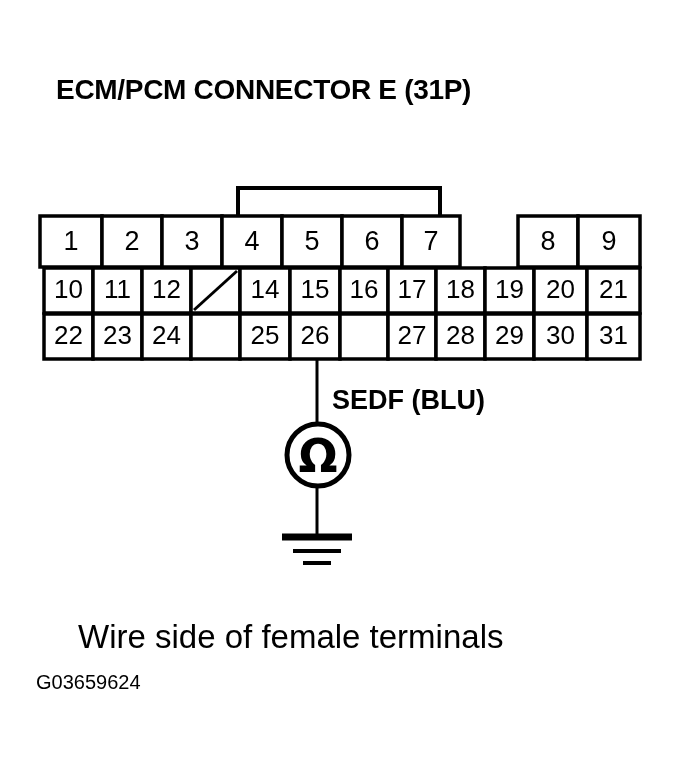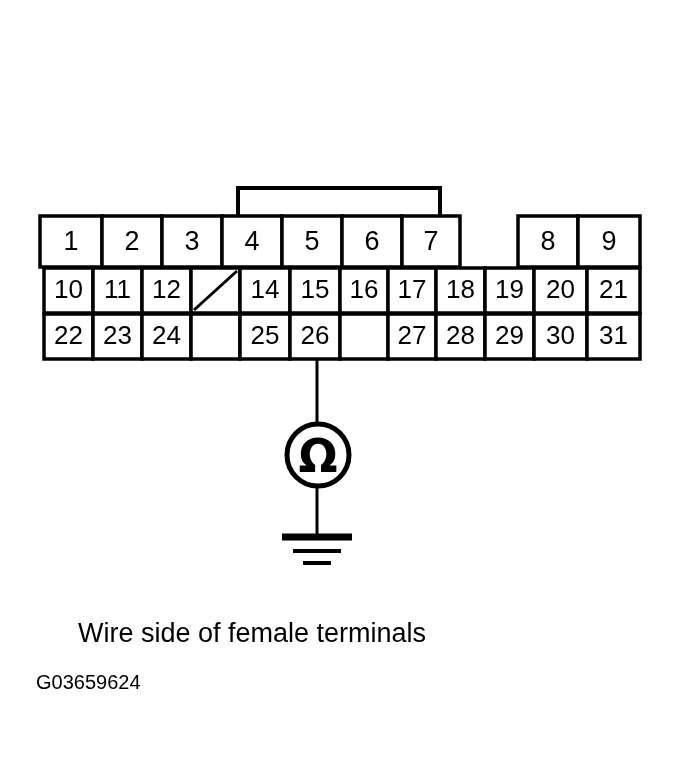--- a/index.html
+++ b/index.html
@@ -52,21 +52,21 @@
     left: 332px;
     top: 385px;
     font-size: 27px;
     font-weight: bold;
     white-space: nowrap;
   }
   .caption {
     position: absolute;
     left: 78px;
     top: 618px;
-    font-size: 27px;
+    font-size: 33px;
     white-space: nowrap;
   }
   .figure-id {
     position: absolute;
     left: 36px;
     top: 671px;
     font-size: 20px;
     white-space: nowrap;
     text-align: right;
   }
@@ -76,20 +76,21 @@
     font-weight: bold;
     fill: #000000;
     text-anchor: middle;
   }
 </style>
 </head>
 <body>
 
 <div id="page-root">
 
+  <div class="diagram-title">ECM/PCM CONNECTOR E (31P)</div>
 
   <svg class="connector-svg" width="679" height="600">
 
     <g id="bracket-group">
         <path d="M 238 216 L 238 188 L 440 188 L 440 216" fill="none" stroke="#000000" stroke-width="4"></path>
       </g>
     <g id="row-1-group">
         <rect x="40" y="216" width="62" height="51" fill="#ffffff" stroke="#000000" stroke-width="3.5"></rect>
         <text x="71" y="242.5" class="cell-number">1</text>
         <rect x="102" y="216" width="60" height="51" fill="#ffffff" stroke="#000000" stroke-width="3.5"></rect>
@@ -164,18 +165,19 @@
       <line x1="317" y1="358" x2="317" y2="424" stroke="#000" stroke-width="3"></line>
       <circle cx="318" cy="455" r="31" fill="#ffffff" stroke="#000" stroke-width="5"></circle>
       <text id="ohm-text" class="ohm-glyph" x="318" y="472">Ω</text>
       <line x1="317" y1="486" x2="317" y2="536" stroke="#000" stroke-width="3"></line>
       <line x1="282" y1="537" x2="352" y2="537" stroke="#000" stroke-width="7"></line>
       <line x1="293" y1="551" x2="341" y2="551" stroke="#000" stroke-width="4"></line>
       <line x1="303" y1="563" x2="331" y2="563" stroke="#000" stroke-width="4"></line>
     </g>
   </svg>
 
+  <div class="probe-label">SEDF (BLU)</div>
 
   <div class="caption">Wire side of female terminals</div>
 
   <div class="figure-id">G03659624</div>
 
 </div>
 
 </body></html>

